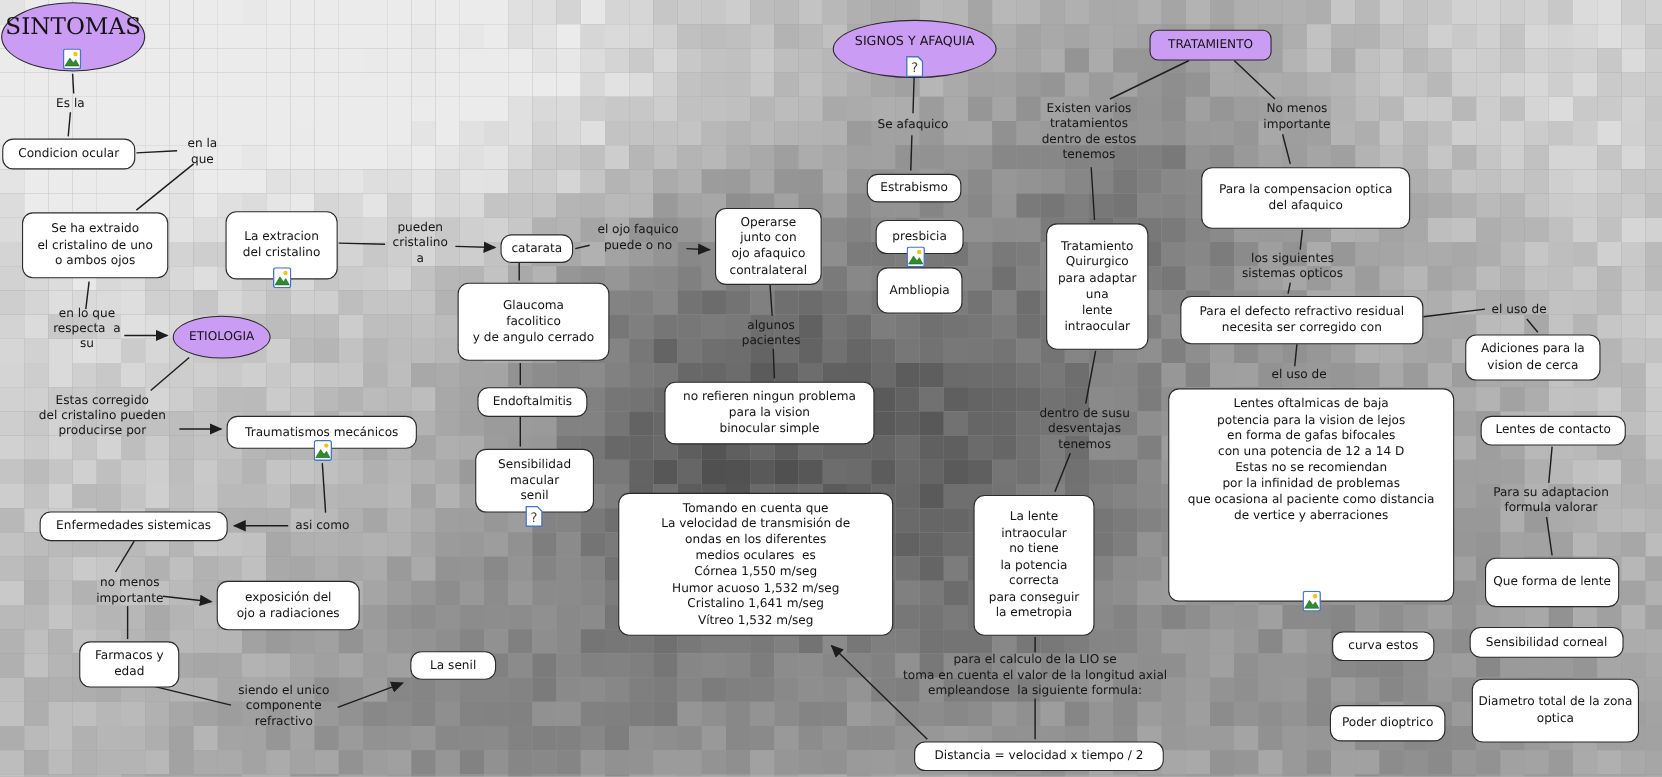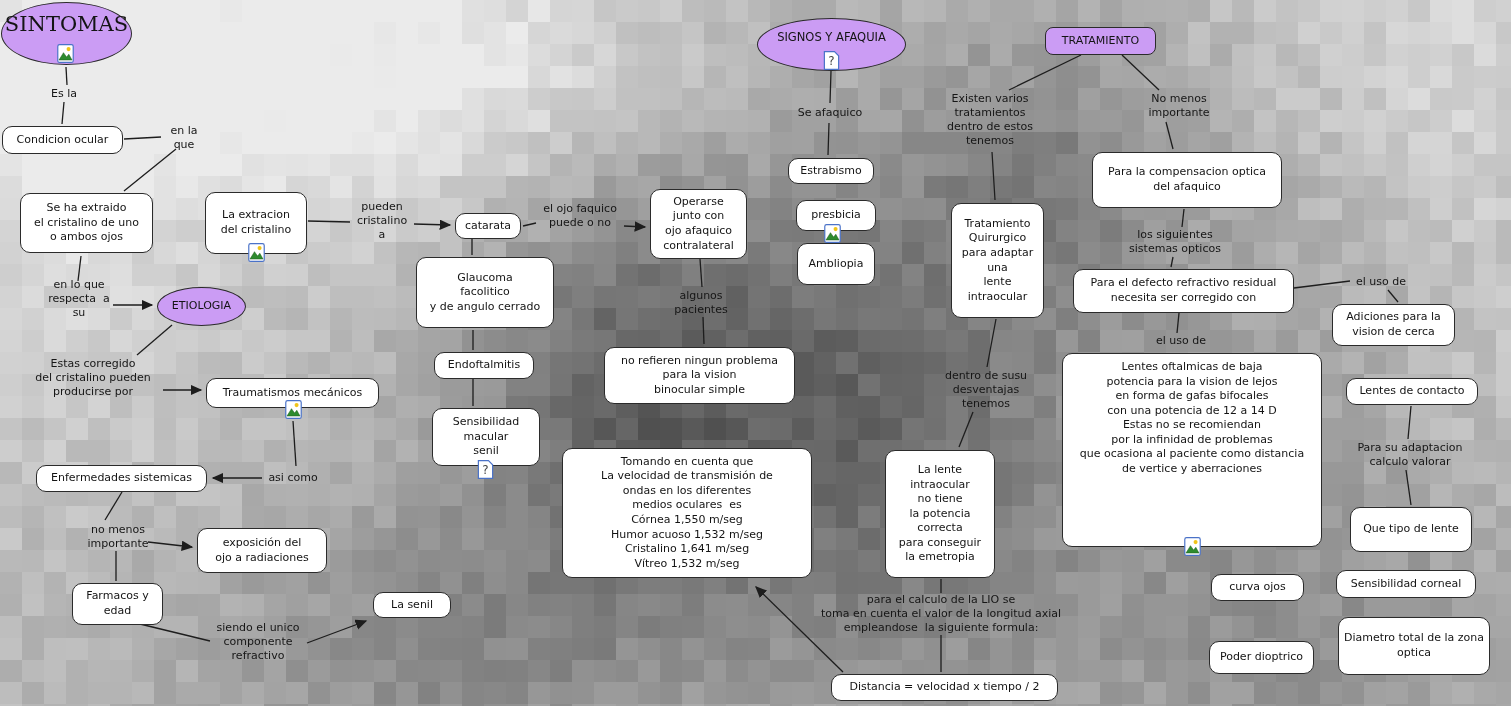--- a/index.html
+++ b/index.html
@@ -2468,23 +2468,23 @@
       <span class="res-icon" style="left: 1184px; top: 537px;">
         <svg viewBox="0 0 14 16">
           <rect x="0.5" y="0.5" width="13" height="15" rx="1.5" fill="#fff" stroke="#4a72c8"></rect>
           <circle cx="9.6" cy="4.3" r="1.7" fill="#f0c419"></circle>
           <path d="M1.5 13.5 L5.3 7.3 L7.9 11 L9.8 8.6 L12.5 13.5 Z" fill="#2e8b2e" stroke="#1c5c1c" stroke-width="0.4"></path>
         </svg>
       </span>
       <div class="node" style="left: 1332px; top: 304px; width: 123px; height: 42px;">Adiciones para la
 vision de cerca</div>
       <div class="node" style="left: 1346px; top: 378px; width: 132px; height: 27px;">Lentes de contacto</div>
-      <div class="node" style="left: 1350px; top: 507px; width: 122px; height: 45px;">Que tipo de lente</div>
+      <div class="node" style="left: 1350px; top: 507px; width: 122px; height: 45px;">Que forma de lente</div>
       <div class="node" style="left: 1336px; top: 570px; width: 140px; height: 28px;">Sensibilidad corneal</div>
-      <div class="node" style="left: 1211px; top: 574px; width: 93px; height: 27px;">curva ojos</div>
+      <div class="node" style="left: 1211px; top: 574px; width: 93px; height: 27px;">curva estos</div>
       <div class="node" style="left: 1209px; top: 641px; width: 105px; height: 33px;">Poder dioptrico</div>
       <div class="node" style="left: 1338px; top: 617px; width: 152px; height: 58px;">Diametro total de la zona
 optica</div>
       <div class="lbl" style="left: 64px; top: 94px;">Es la</div>
       <div class="lbl" style="left: 184px; top: 138px;">en la
 que</div>
       <div class="lbl" style="left: 79px; top: 299px;">en lo que
 respecta  a
 su</div>
       <div class="lbl" style="left: 93px; top: 378px;">Estas corregido
@@ -2511,18 +2511,18 @@
       <div class="lbl" style="left: 1179px; top: 106px;">No menos
 importante</div>
       <div class="lbl" style="left: 1175px; top: 242px;">los siguientes
 sistemas opticos</div>
       <div class="lbl" style="left: 1181px; top: 341px;">el uso de</div>
       <div class="lbl" style="left: 1381px; top: 282px;">el uso de</div>
       <div class="lbl" style="left: 986px; top: 390px;">dentro de susu
 desventajas
 tenemos</div>
       <div class="lbl" style="left: 1410px; top: 455px;">Para su adaptacion
-calculo valorar</div>
+formula valorar</div>
       <div class="lbl" style="left: 941px; top: 614px;">para el calculo de la LIO se
 toma en cuenta el valor de la longitud axial
 empleandose  la siguiente formula:</div>
     </div>
 </div>
 
 </body></html>

